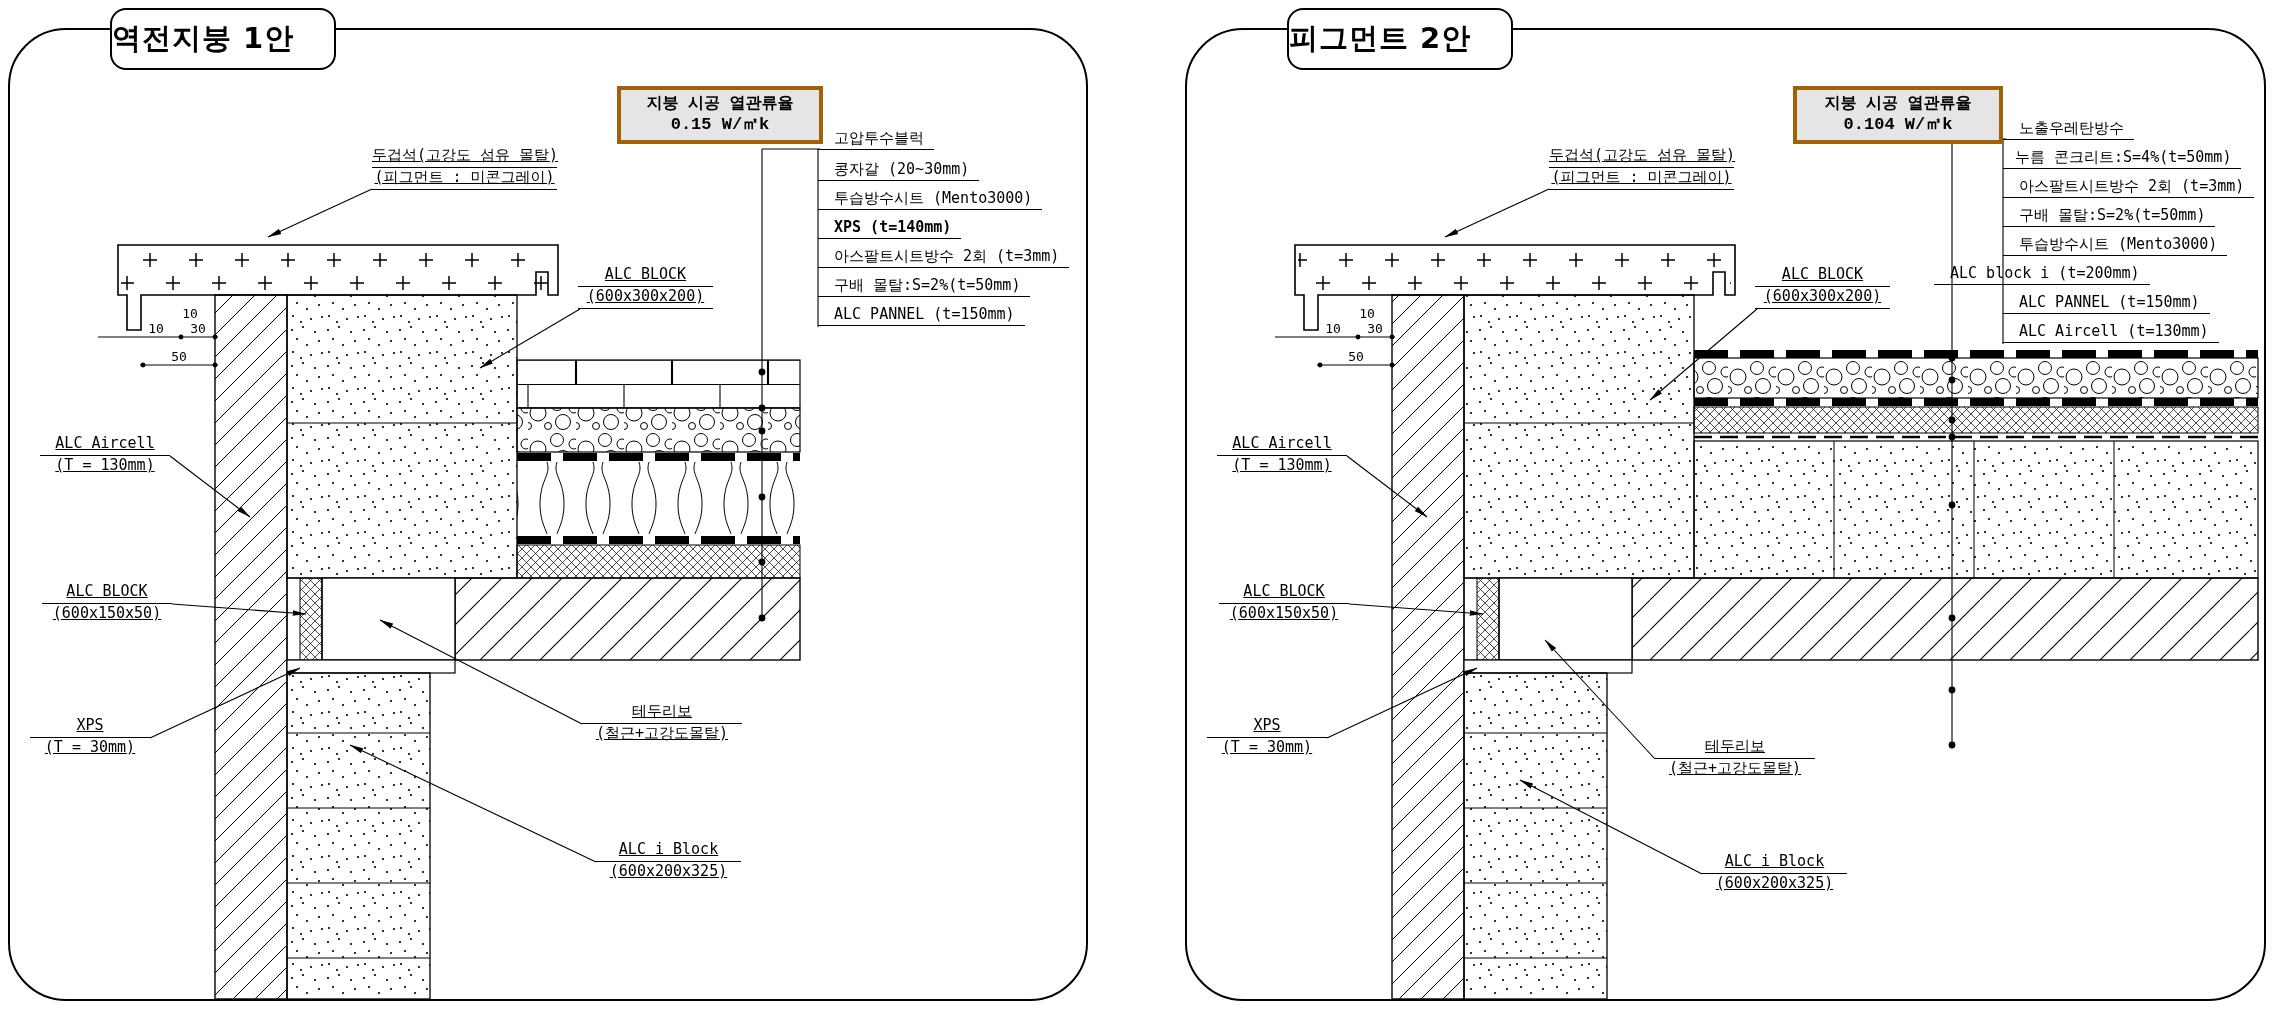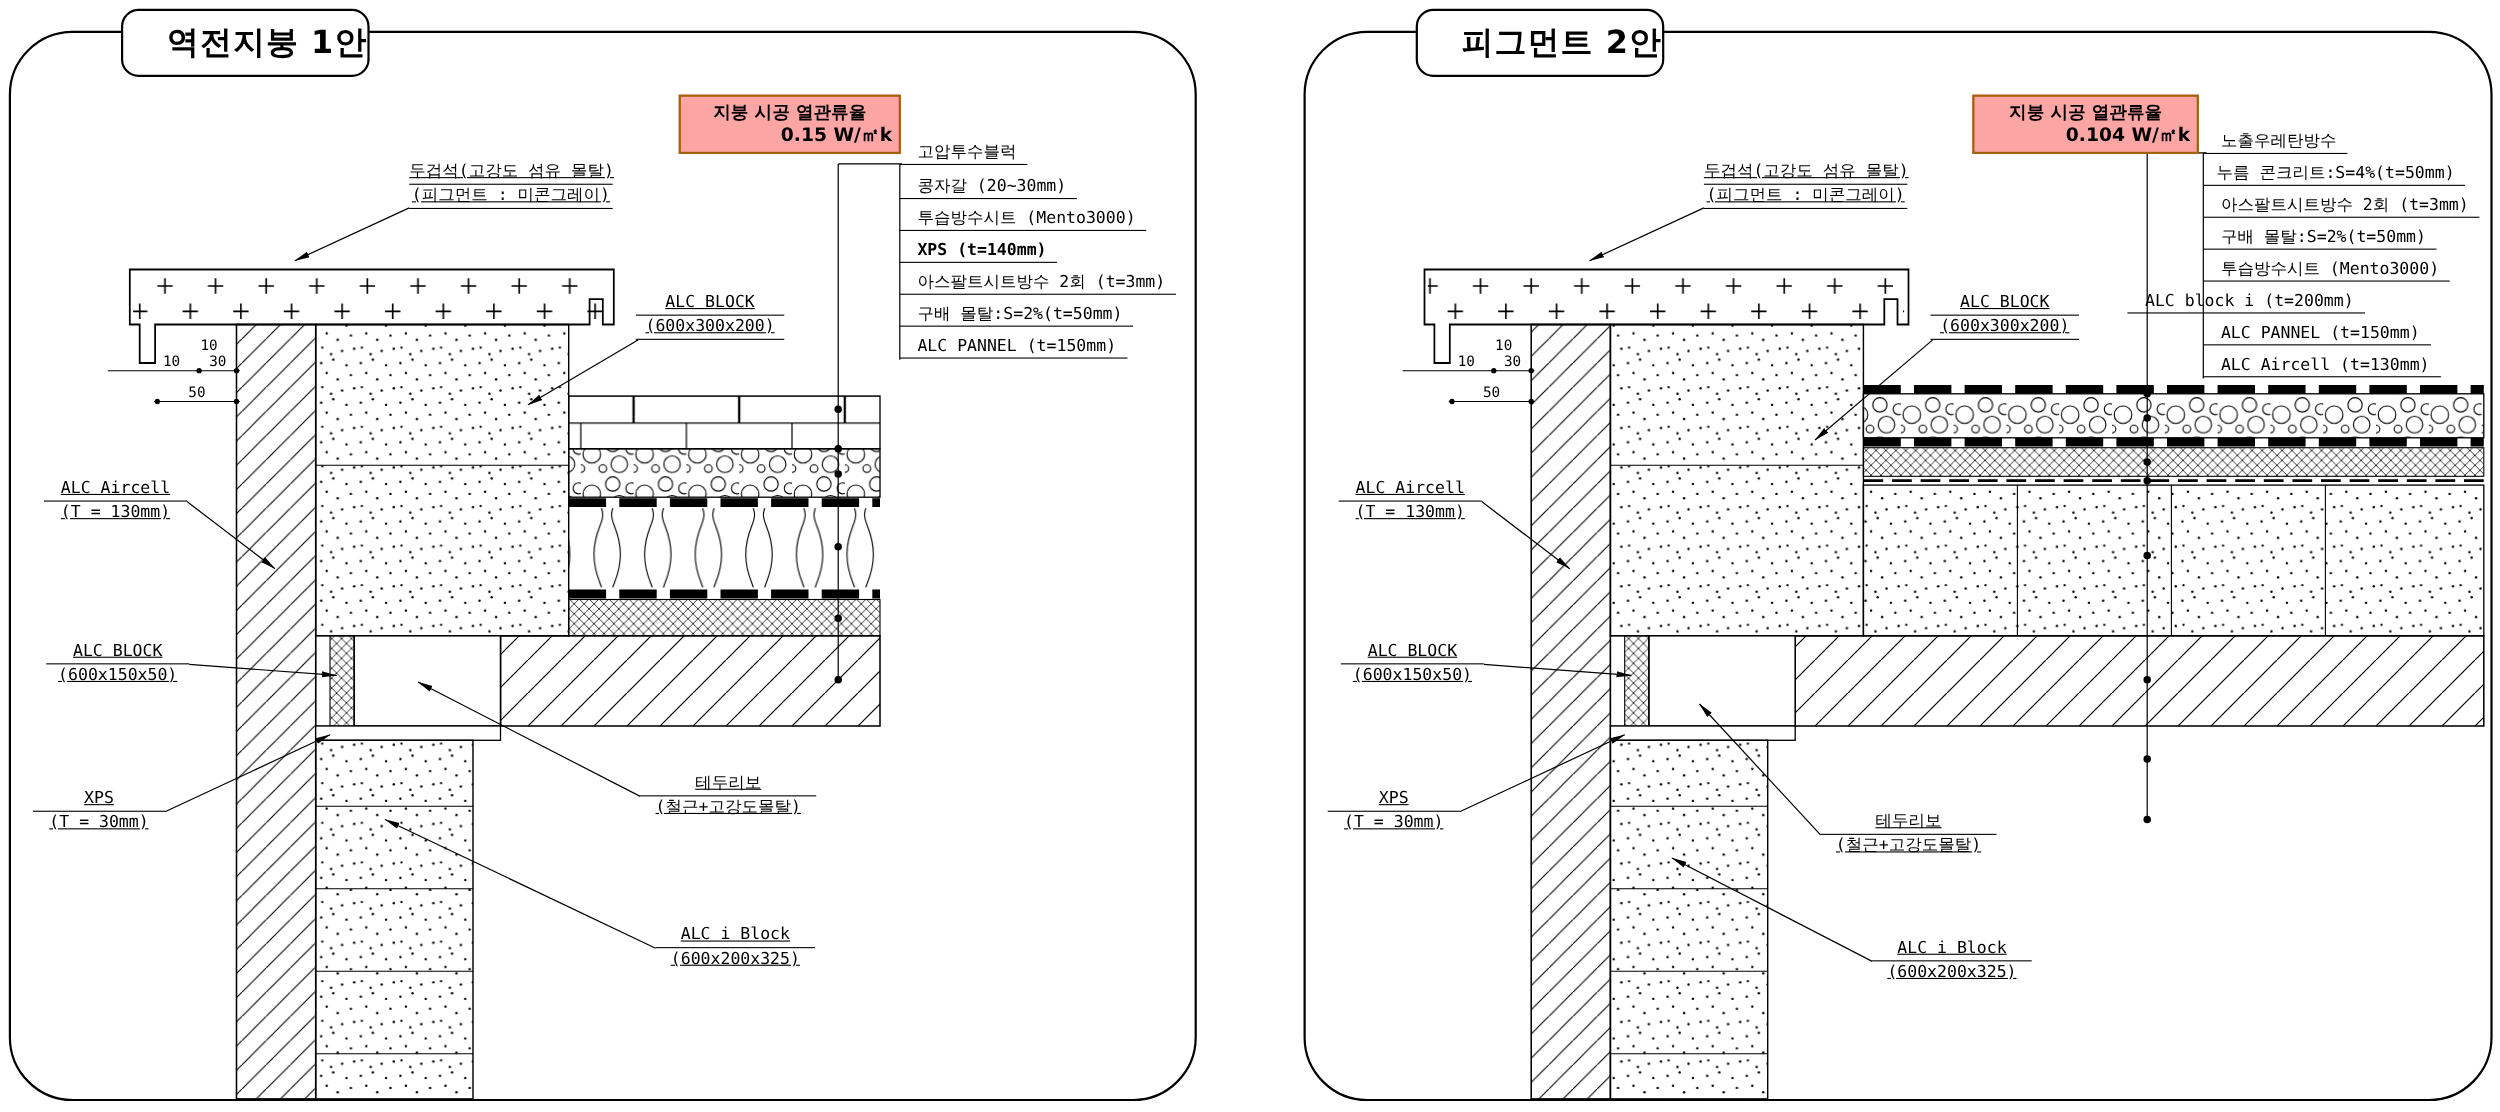--- a/index.html
+++ b/index.html
@@ -1,25 +1,25 @@
 <!DOCTYPE html>
 <html><head>
 <meta charset="utf-8">
 <style>
   html,body{margin:0;padding:0;background:#fff;}
   .stage{position:relative;width:2273px;height:1011px;background:#fff;overflow:hidden;
          font-family:"DejaVu Sans","Liberation Sans",sans-serif;color:#000;}
   svg{position:absolute;left:0;top:0;z-index:1;}
   .panel{position:absolute;border:2.2px solid #000;border-radius:58px;z-index:0;background:#fff;}
   .titlebox{position:absolute;z-index:3;border:2.2px solid #000;border-radius:16px;background:#fff;
-            display:flex;align-items:center;justify-content:flex-end;
+            display:flex;align-items:center;justify-content:flex-start;
             font-weight:bold;font-size:29px;letter-spacing:1px;}
-  .tbox{position:absolute;z-index:2;border:2px solid #a16207;text-align:center;padding:4px 6px;background:#fca5a5;}
+  .tbox{position:absolute;z-index:2;border:4px solid #a16207;text-align:center;padding:4px 6px;background:#e5e5e5;font-family:Liberation Mono, monospace;}
   .tbox .t1{font-weight:bold;font-size:16px;line-height:20px;}
-  .tbox .t2{font-weight:bold;font-size:17px;line-height:22px;text-align:right;}
+  .tbox .t2{font-weight:bold;font-size:17px;line-height:22px;}
   .crow{position:absolute;z-index:2;height:22px;line-height:22px;border-bottom:1.4px solid #000;
         padding:0 10px 0 16px;white-space:nowrap;
         font-family:"DejaVu Sans Mono","DejaVu Sans",monospace;font-size:15px;}
   .lbl{position:absolute;z-index:2;text-align:center;white-space:nowrap;
        font-family:"DejaVu Sans Mono","DejaVu Sans",monospace;font-size:15px;text-decoration:underline;}
   .lbl .l{display:block;line-height:19px;padding-bottom:2px;}
   .lbl .ul{border-bottom:1.4px solid #000;}
   svg text{font-family:"DejaVu Sans Mono","DejaVu Sans",monospace;font-size:13px;fill:#000;stroke:none;}
 </style>
 </head>

